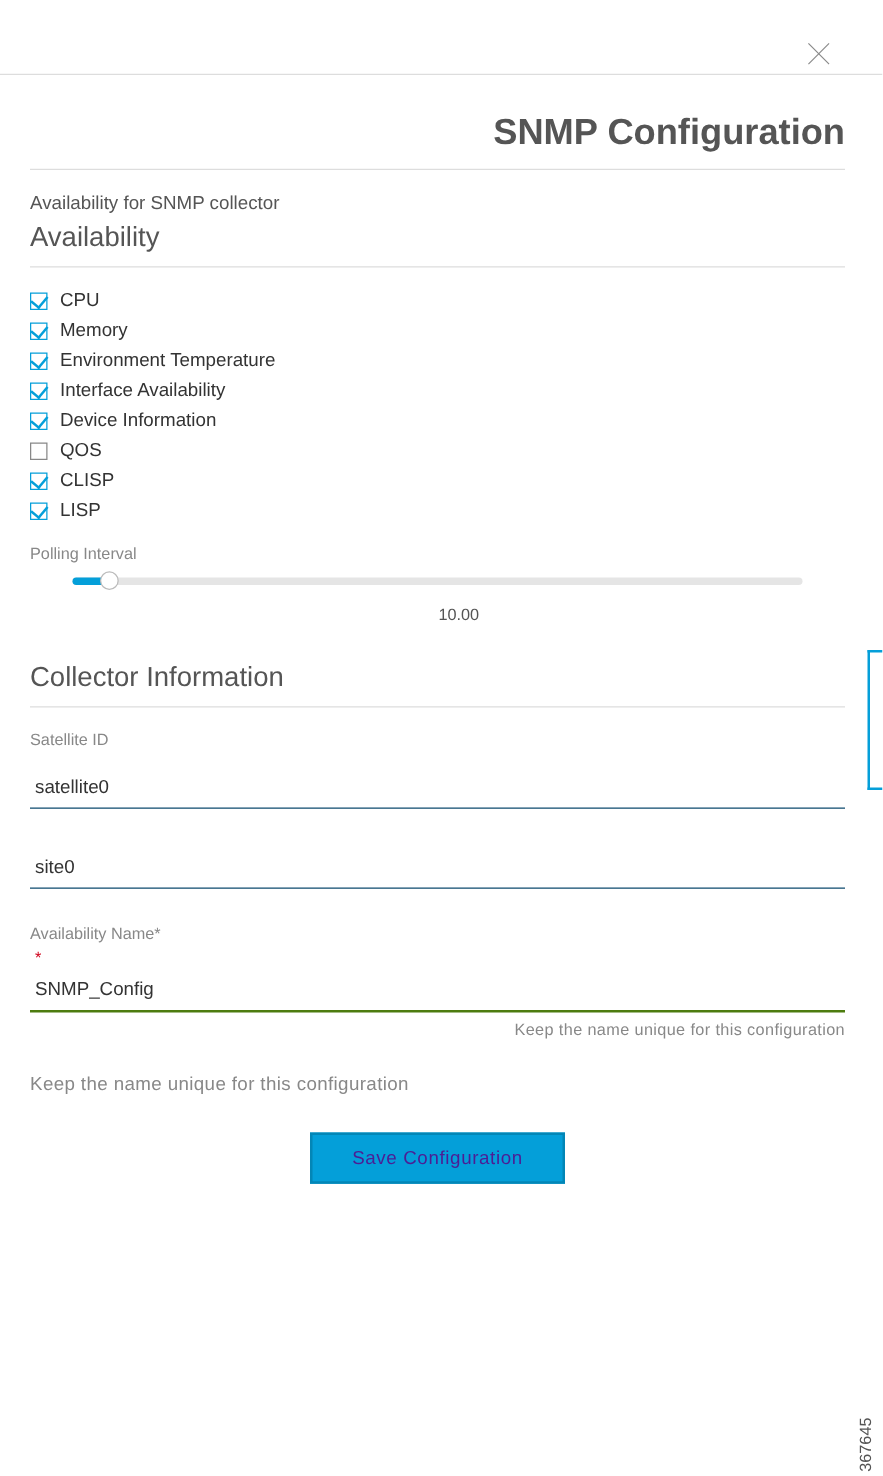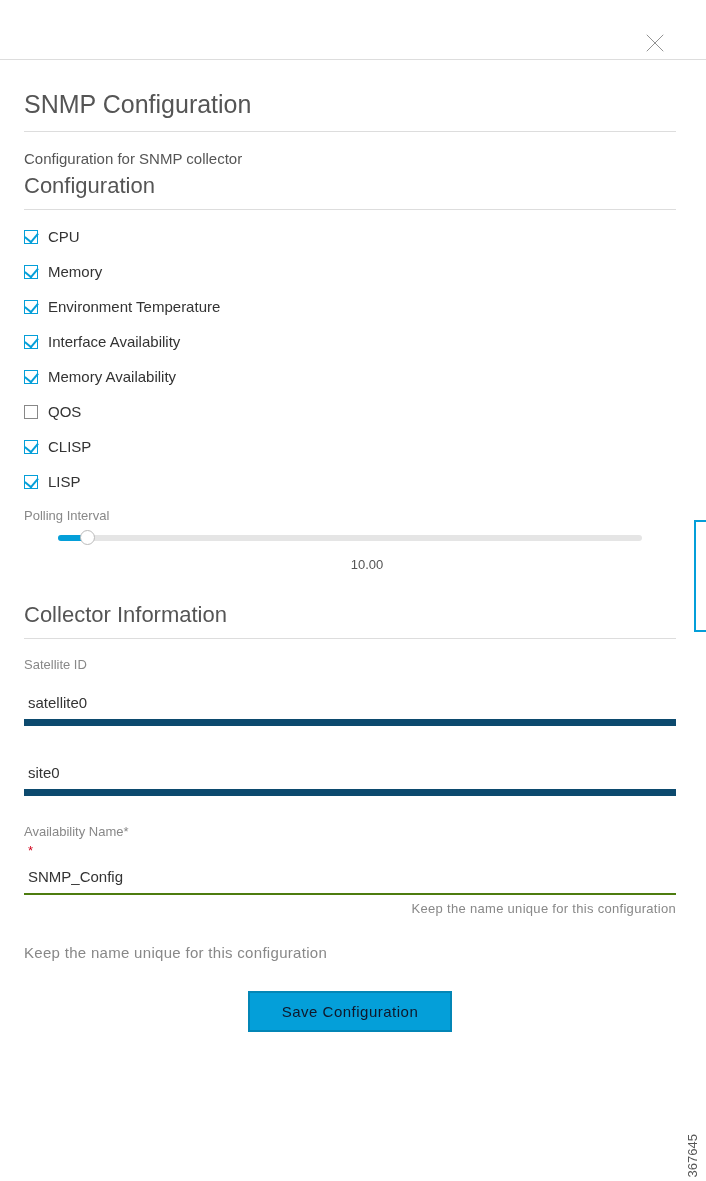--- a/index.html
+++ b/index.html
@@ -4,58 +4,58 @@
   <style>
     * { box-sizing: border-box; margin: 0; padding: 0; }
     html, body { width: 706px; height: 1181px; font-family: Arial, Helvetica, sans-serif; background: #fff; color: #333; }
     body { position: relative; }
 
     .top-spacer { height: 60px; border-bottom: 1px solid #ddd; position: relative; }
     .close-btn { position: absolute; top: 32px; right: 40px; width: 22px; height: 22px; cursor: pointer; }
     .close-btn svg { width: 100%; height: 100%; stroke: #888; stroke-width: 1; }
 
     .content { padding: 20px 30px 0 24px; }
-    h1 { font-size: 25px; font-weight: 400; color: #555; margin: 10px 0 12px 0; }
+    h1 { font-size: 29px; font-weight: 700; color: #555; margin: 10px 0 12px 0; text-align: right; }
     .rule { border-bottom: 1px solid #ddd; margin-bottom: 18px; }
     .subtitle { font-size: 15px; color: #555; margin-bottom: 6px; }
     h2 { font-size: 22px; font-weight: 400; color: #555; margin: 0 0 10px 0; }
 
     .field-label { font-size: 13px; color: #888; margin: 18px 0 12px 0; }
 
-    .checkbox-row { display: flex; align-items: center; margin: 18px 0; cursor: pointer; }
+    .checkbox-row { display: flex; align-items: center; margin: 7px 0; cursor: pointer; }
     .chk { width: 14px; height: 14px; border: 1px solid #049fd9; margin-right: 10px; position: relative; flex-shrink: 0; }
     .chk.unchecked { border-color: #888; }
     .chk.checked::after {
       content: ""; position: absolute; left: 2px; top: -1px; width: 7px; height: 10px;
       border: solid #049fd9; border-width: 0 2px 2px 0; transform: rotate(40deg);
     }
     .chk-label { font-size: 15px; color: #333; }
 
     .slider-wrap { margin: 10px 0 6px 0; padding: 0 34px; }
     .slider-track { position: relative; height: 6px; background: #e5e5e5; border-radius: 3px; }
     .slider-fill { position: absolute; left: 0; top: 0; height: 100%; width: 28px; background: #049fd9; border-radius: 3px; }
     .slider-thumb { position: absolute; top: -5px; left: 22px; width: 15px; height: 15px; background: #fff; border: 1px solid #bbb; border-radius: 50%; cursor: grab; }
     .slider-value { font-size: 13px; color: #555; margin-left: 34px; margin-top: 16px; text-align: center; }
 
     .section-spacer { height: 30px; }
 
     .text-input {
-      width: 100%; border: none; border-bottom: 7px solid #0c4a6e;
+      width: 100%; border: none; border-bottom: 1px solid #0c4a6e;
       padding: 10px 4px 8px 4px; font-size: 15px; color: #333;
       background: transparent; outline: none;
     }
     .text-input.active { border-bottom: 2px solid #4d7c0f; }
     .input-block { margin-bottom: 28px; }
     .required-mark { color: #d0021b; font-size: 13px; margin: 4px 0 0 4px; }
     .helper-right { text-align: right; font-size: 13px; color: #888; margin-top: 6px; letter-spacing: 0.3px; }
     .helper-left { font-size: 15px; color: #888; margin: 24px 0 30px 0; letter-spacing: 0.3px; }
 
     .btn-row { text-align: center; padding-bottom: 0; }
     .save-btn {
-      background: #049fd9; color: #0f172a; border: 2px solid #0386b6;
+      background: #049fd9; color: #4c1d95; border: 2px solid #0386b6;
       font-size: 15px; padding: 10px 32px; cursor: pointer;
       letter-spacing: 0.5px;
     }
 
     .sideband {
       position: absolute; right: 0; top: 520px; width: 12px; height: 112px;
       border: 2px solid #049fd9; border-right: none;
       background: #fff;
     }
     .img-id {
@@ -72,23 +72,23 @@
         <line x1="3" y1="3" x2="21" y2="21"></line>
         <line x1="21" y1="3" x2="3" y2="21"></line>
       </svg>
   </div>
 </div>
 
 <div class="content">
   <h1>SNMP Configuration</h1>
   <div class="rule"></div>
 
-  <div class="subtitle">Configuration for SNMP collector</div>
+  <div class="subtitle">Availability for SNMP collector</div>
 
-  <h2>Configuration</h2>
+  <h2>Availability</h2>
   <div class="rule"></div>
 
 
   <div id="metrics-list">
       <div class="checkbox-row">
         <div class="chk checked"></div>
         <span class="chk-label">CPU</span>
       </div>
       <div class="checkbox-row">
         <div class="chk checked"></div>
@@ -97,21 +97,21 @@
       <div class="checkbox-row">
         <div class="chk checked"></div>
         <span class="chk-label">Environment Temperature</span>
       </div>
       <div class="checkbox-row">
         <div class="chk checked"></div>
         <span class="chk-label">Interface Availability</span>
       </div>
       <div class="checkbox-row">
         <div class="chk checked"></div>
-        <span class="chk-label">Memory Availability</span>
+        <span class="chk-label">Device Information</span>
       </div>
       <div class="checkbox-row">
         <div class="chk unchecked"></div>
         <span class="chk-label">QOS</span>
       </div>
       <div class="checkbox-row">
         <div class="chk checked"></div>
         <span class="chk-label">CLISP</span>
       </div>
       <div class="checkbox-row">

